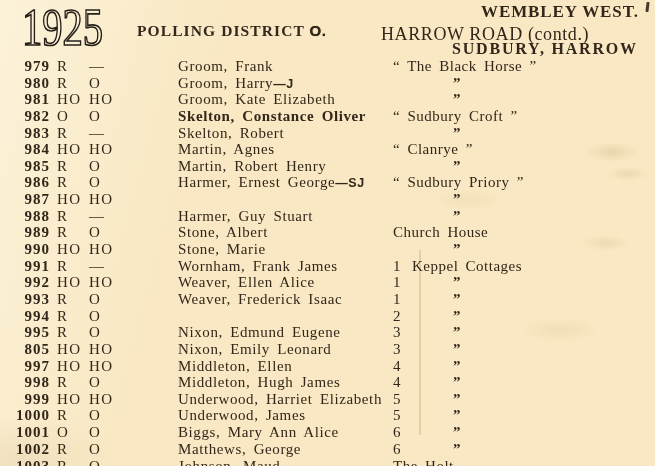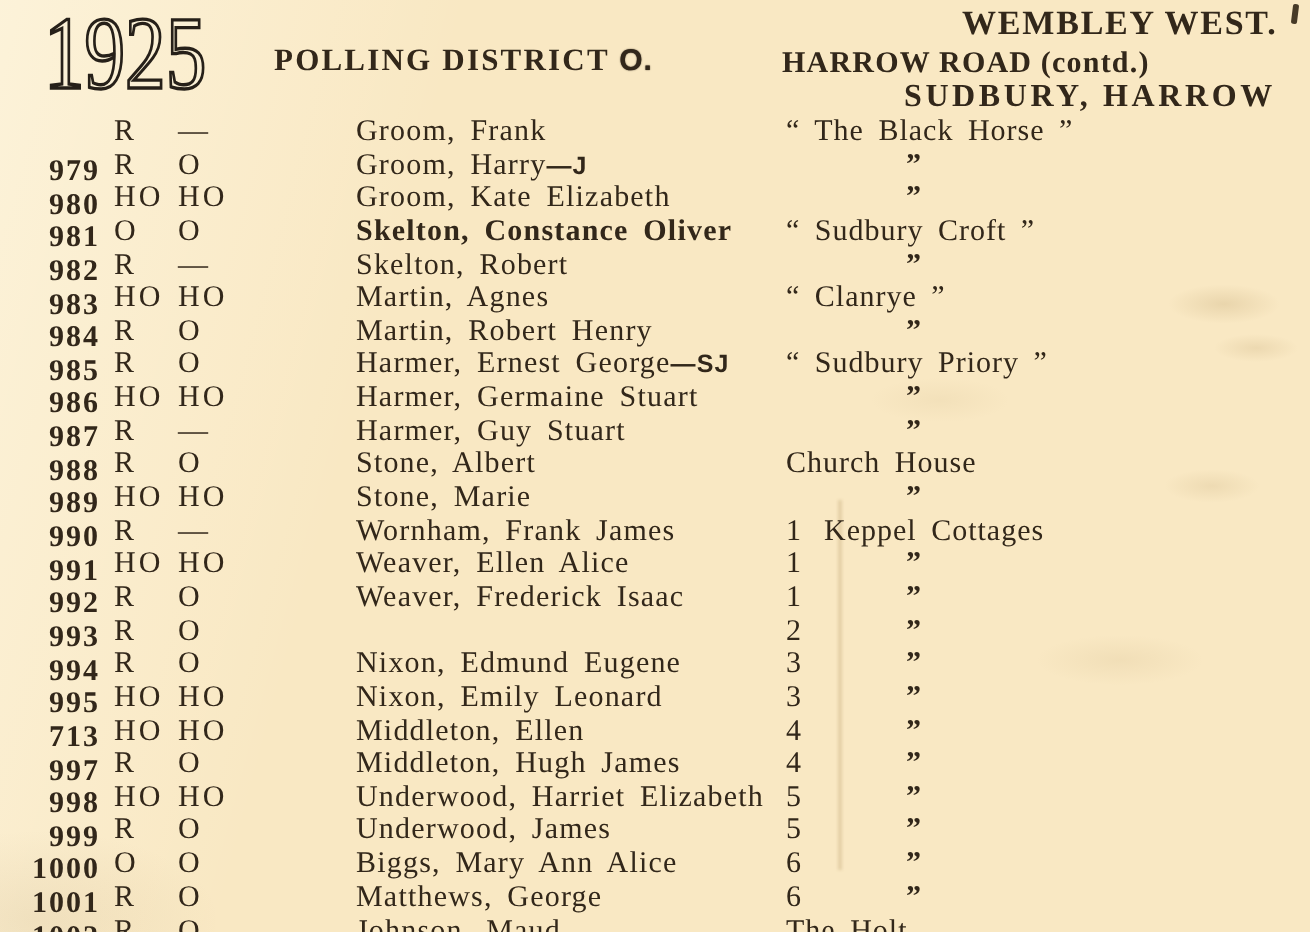--- a/index.html
+++ b/index.html
@@ -46,33 +46,33 @@
   .polling .district-letter{
     font-family:"Liberation Sans", sans-serif;
     font-weight:bold;font-size:15px;letter-spacing:.5px;
     text-shadow:0 0 .7px #32271a;
   }
   .constituency{
     position:absolute;left:481px;top:2px;
     font-size:17px;font-weight:bold;letter-spacing:.9px;white-space:nowrap;
   }
   .street1{
-    position:absolute;left:391px;top:24px;
-    font-size:15px;font-weight:bold;letter-spacing:.6px;white-space:nowrap;
+    position:absolute;left:381px;top:24px;
+    font-size:18px;font-weight:normal;letter-spacing:.6px;white-space:nowrap;
   }
   .street2{
     position:absolute;left:452px;top:40px;
     font-size:16px;font-weight:bold;letter-spacing:1.8px;white-space:nowrap;
   }
 
   
   #rows{position:absolute;left:0;top:58px;width:655px;}
   .row{position:relative;height:16.65px;font-size:15px;line-height:16.65px;white-space:nowrap;}
   .row span{display:block;position:absolute;top:0;}
-  .num{left:0;width:50px;text-align:right;font-weight:bold;letter-spacing:1px;margin-top:20px;}
+  .num{left:0;width:50px;text-align:right;font-weight:bold;letter-spacing:1px;}
   .c1{left:57px;letter-spacing:1.5px;}
   .c2{left:89px;letter-spacing:1.5px;}
   .name{left:150px;letter-spacing:.6px;word-spacing:3px;margin-left:28px;}
   .name .nm,.name .sfx{display:inline;position:static;}
   .name .sfx{font-family:"Liberation Sans", sans-serif;font-weight:bold;font-size:12.5px;}
   .name.bold .nm{font-weight:bold;}
   .addr{left:393px;width:262px;letter-spacing:.5px;word-spacing:3px;}
   .addr .house{position:static;display:inline-block;width:19px;}
   .addr .house:empty{width:0;}
   .addr .atext{display:inline;position:static;}
@@ -155,21 +155,20 @@
     <span class="c1">R</span>
     <span class="c2">O</span>
     <span class="name"><span class="nm">Harmer, Ernest George</span><span class="sfx">—SJ</span></span>
     <span class="addr"><span class="house"></span><span class="atext">“ Sudbury Priory ”</span><span class="ditto"></span></span>
   </div>
 
   <div class="row">
     <span class="num">987</span>
     <span class="c1">HO</span>
     <span class="c2">HO</span>
-    <span class="name"><span class="nm">Harmer, Germaine Stuart</span><span class="sfx"></span></span>
     <span class="addr"><span class="house"></span><span class="atext"></span><span class="ditto">”</span></span>
   </div>
 
   <div class="row">
     <span class="num">988</span>
     <span class="c1">R</span>
     <span class="c2">—</span>
     <span class="name"><span class="nm">Harmer, Guy Stuart</span><span class="sfx"></span></span>
     <span class="addr"><span class="house"></span><span class="atext"></span><span class="ditto">”</span></span>
   </div>
@@ -223,21 +222,21 @@
 
   <div class="row">
     <span class="num">995</span>
     <span class="c1">R</span>
     <span class="c2">O</span>
     <span class="name"><span class="nm">Nixon, Edmund Eugene</span><span class="sfx"></span></span>
     <span class="addr"><span class="house">3</span><span class="atext"></span><span class="ditto">”</span></span>
   </div>
 
   <div class="row">
-    <span class="num">713</span>
+    <span class="num">805</span>
     <span class="c1">HO</span>
     <span class="c2">HO</span>
     <span class="name"><span class="nm">Nixon, Emily Leonard</span><span class="sfx"></span></span>
     <span class="addr"><span class="house">3</span><span class="atext"></span><span class="ditto">”</span></span>
   </div>
 
   <div class="row">
     <span class="num">997</span>
     <span class="c1">HO</span>
     <span class="c2">HO</span>

